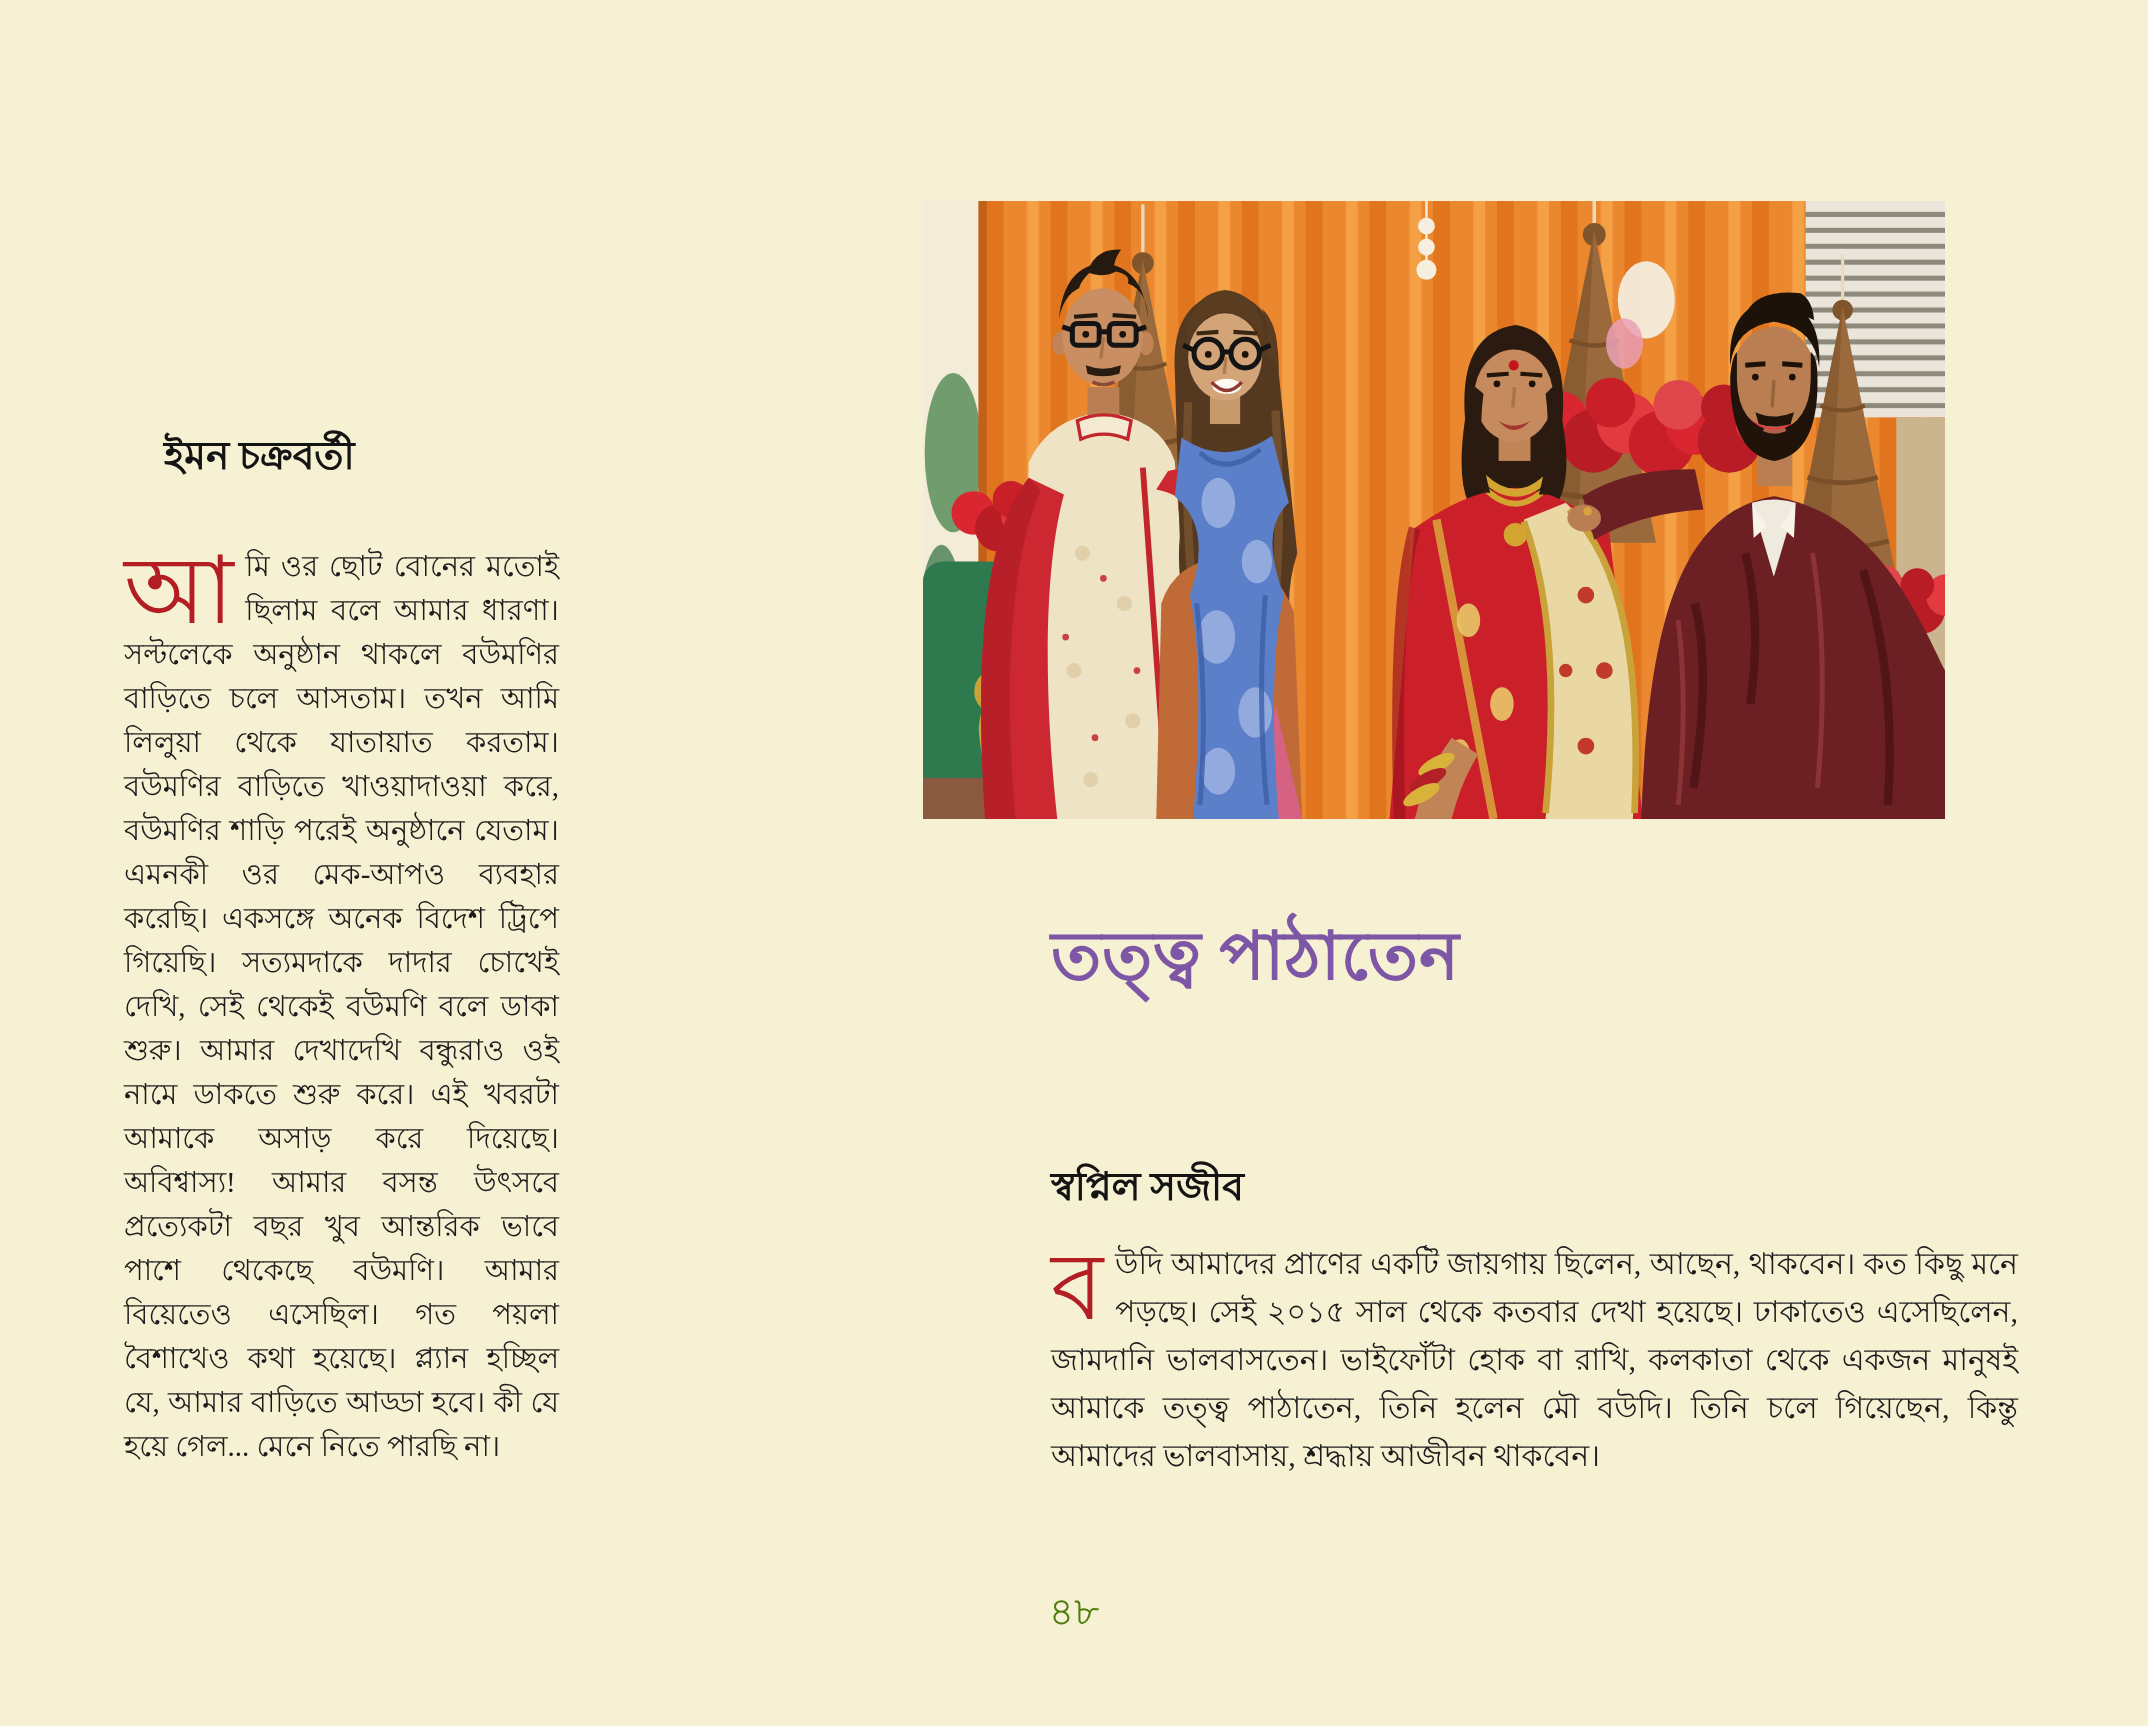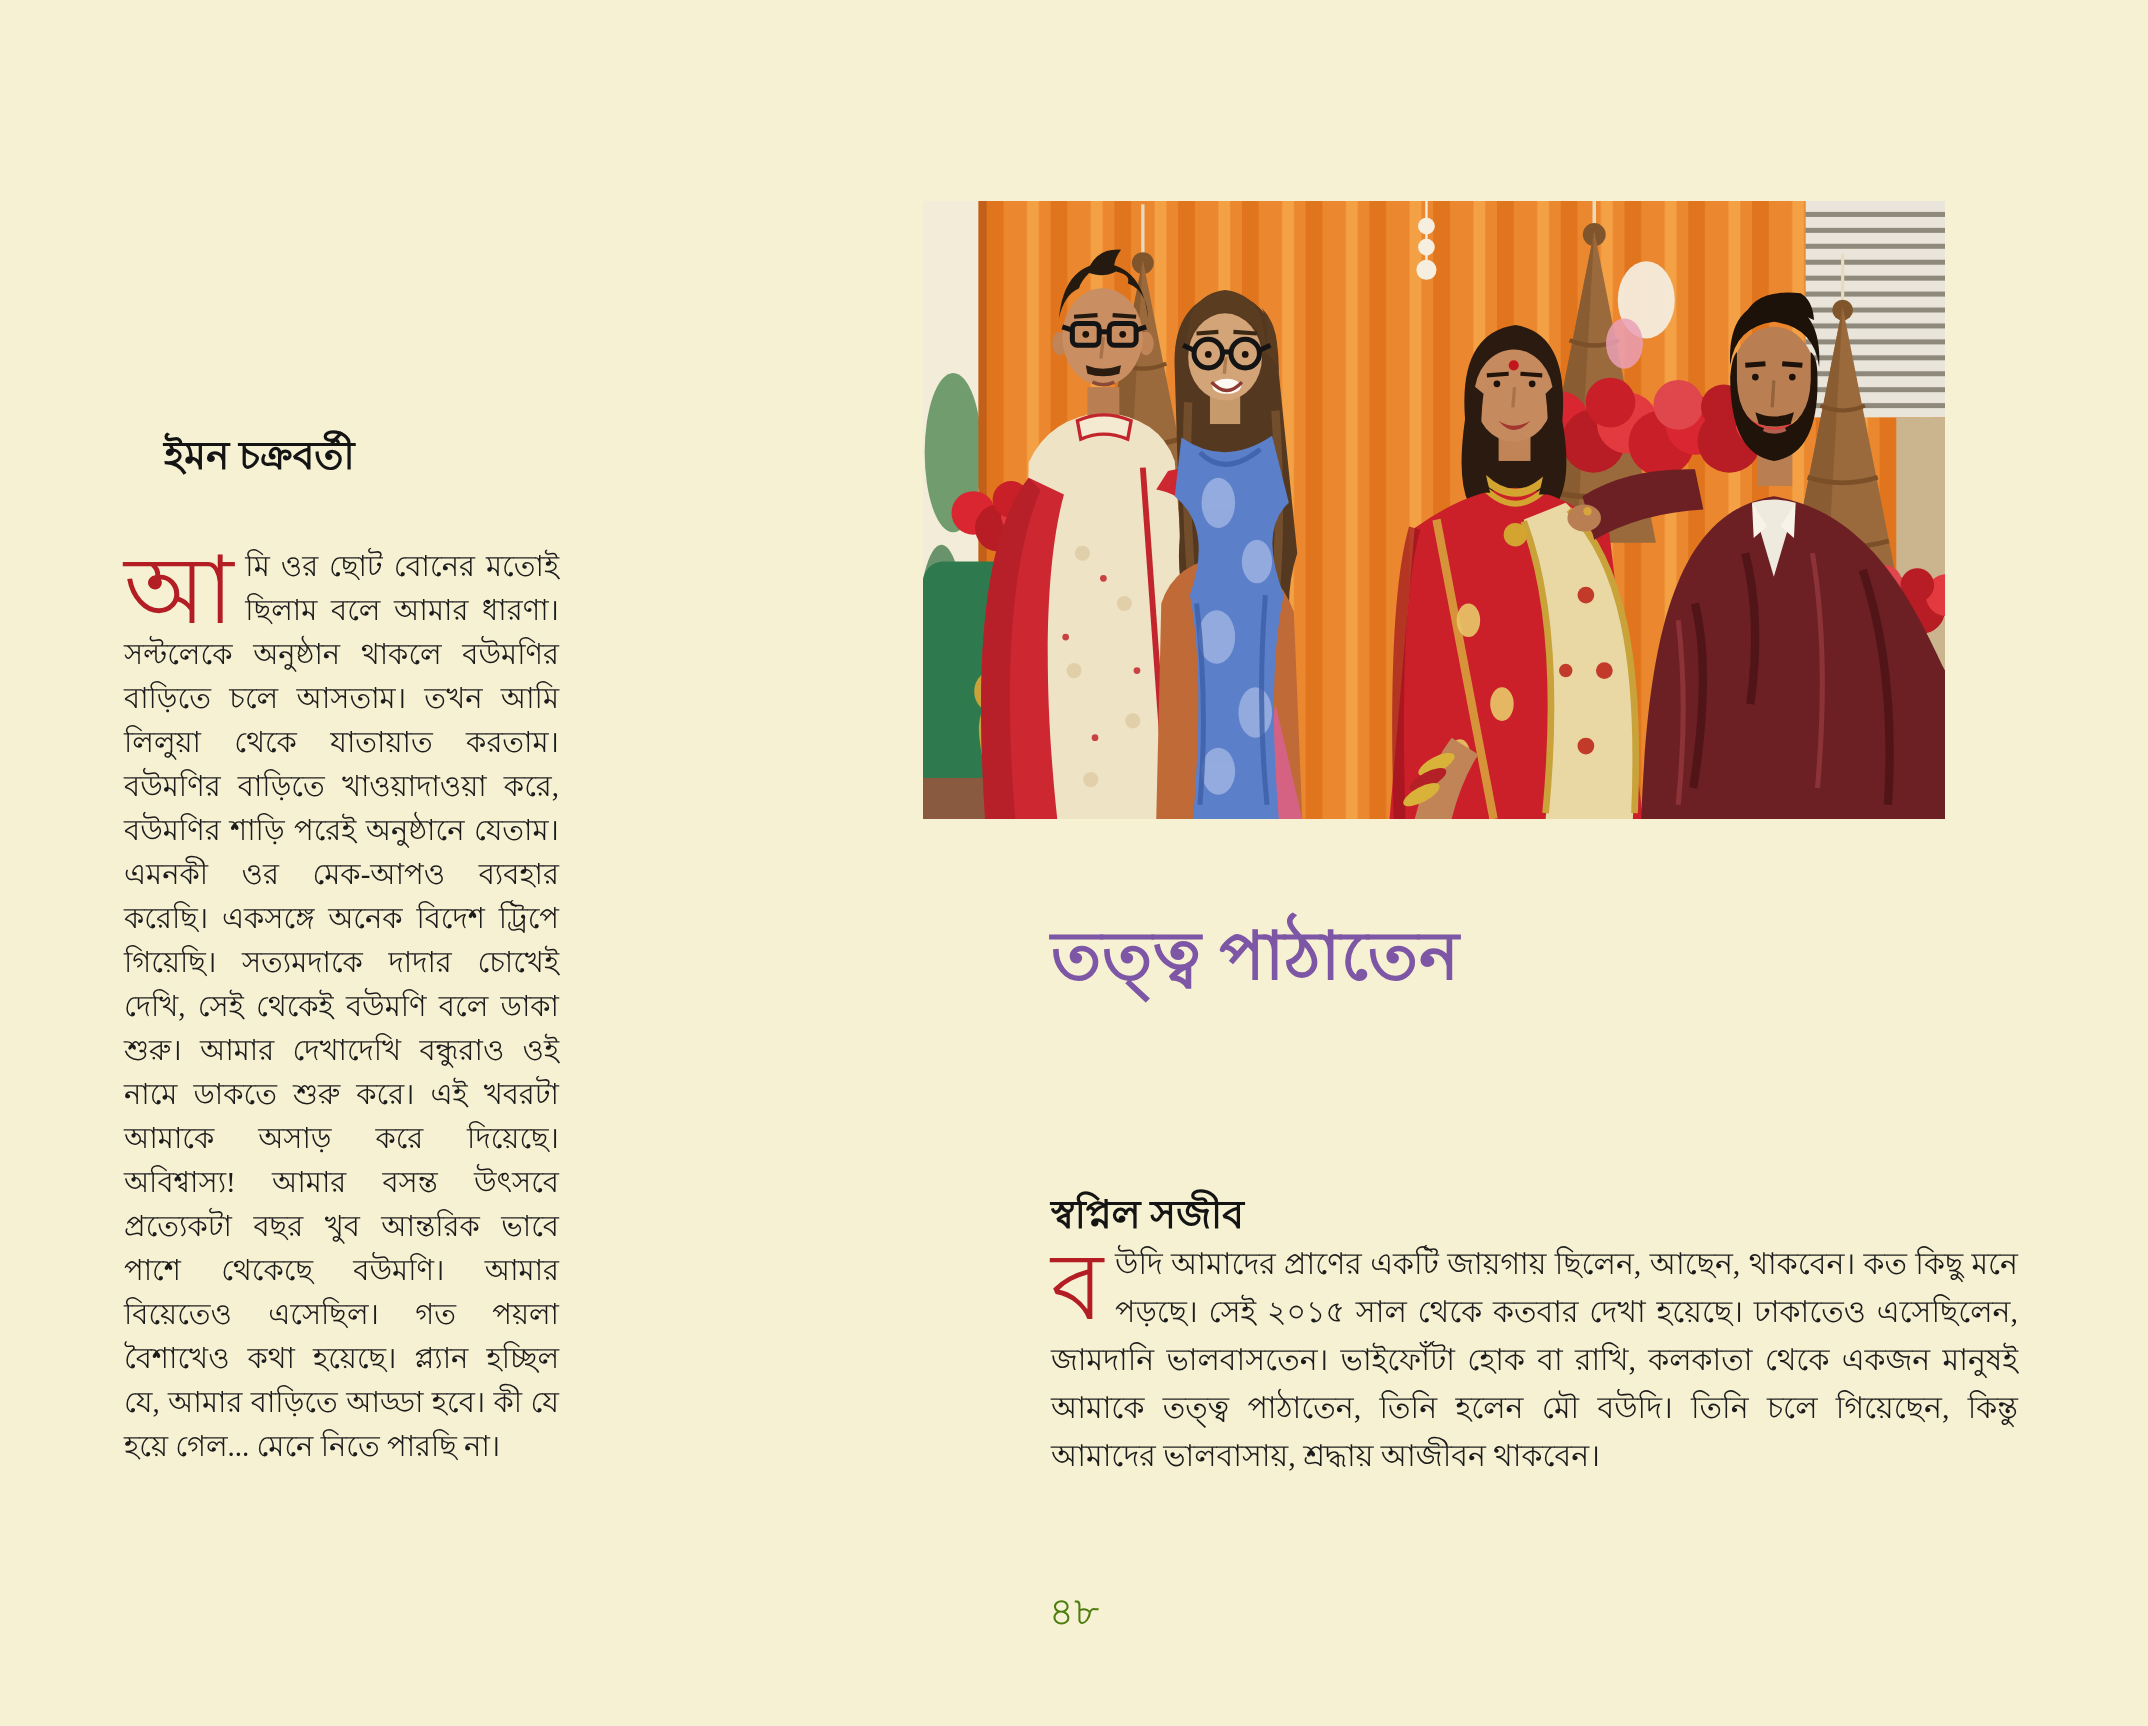--- a/index.html
+++ b/index.html
@@ -20,21 +20,21 @@
     position:absolute;color:var(--headline_purple);
     font-size:67px;line-height:102px;font-weight:600;white-space:nowrap;
     letter-spacing:0.8px;
   }
   .hl-left{left:124px;top:161px;}
   .hl-right{left:1051px;top:905px;}
   .author{
     position:absolute;color:#141414;font-size:39px;font-weight:700;white-space:nowrap;
   }
   .author-left{left:132px;top:425px;margin-left:32px;}
-  .author-right{left:1051px;top:1184px;}
+  .author-right{left:1051px;top:1156px;}
   .bodytext{
     position:absolute;color:var(--body_text);
     text-align:justify;text-align-last:left;
   }
   .body-left{left:124px;top:544px;width:435px;font-size:29px;line-height:44px;}
   .body-right{left:1051px;top:1240px;width:967px;font-size:30px;line-height:48px;}
   .dropcap{
     float:left;color:var(--dropcap_red);
     font-size:94px;line-height:81px;padding:6.7px 11.7px 0 0;font-weight:400;
   }

